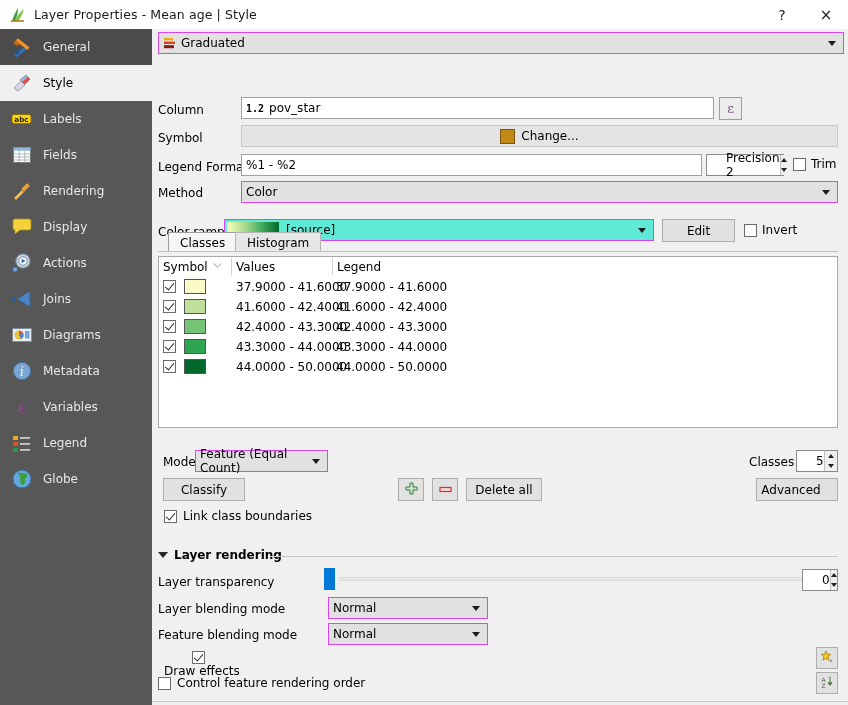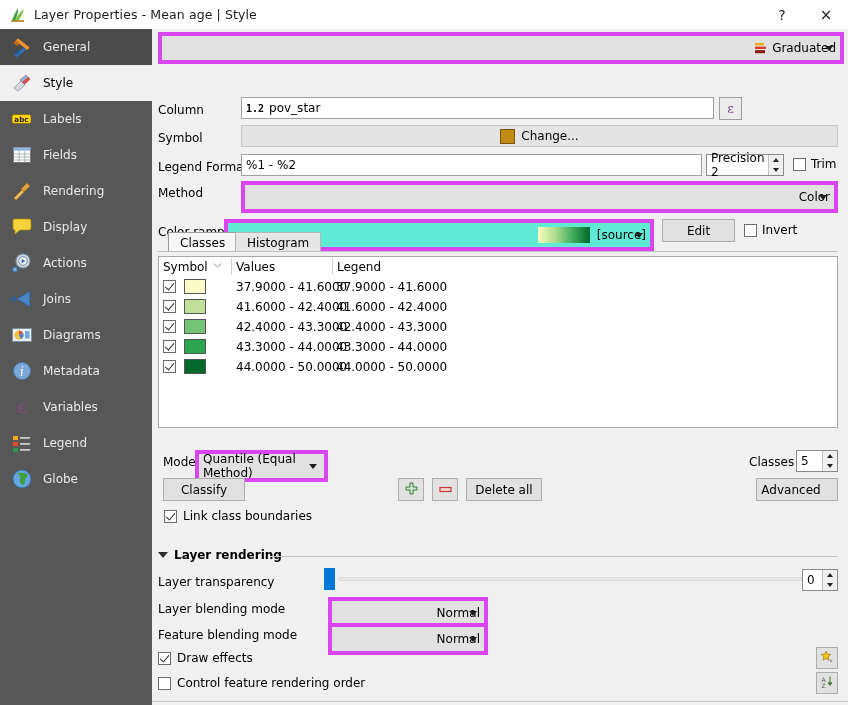--- a/index.html
+++ b/index.html
@@ -40,22 +40,22 @@
   .side-ico { width:24px; height:24px; margin-right:9px; flex:none; position:relative; }
 
   
   .main {
     position:absolute; left:152px; top:29px; width:696px; height:676px;
     background:#f0f0f0;
   }
 
   
   .combo {
-    background:#e1e1e1; border:4px solid #d946ef; height:32px;
-    display:flex; align-items:center; padding:0 4px; font-size:12px; position:relative;justify-content:flex-end;
+    background:#e1e1e1; border:1px solid #d946ef; height:22px;
+    display:flex; align-items:center; padding:0 4px; font-size:12px; position:relative;
   }
   .combo.white { background:#5eead4; }
   .combo .arrow {
     position:absolute; right:7px; top:50%; width:0;height:0;
     border-left:4px solid transparent; border-right:4px solid transparent;
     border-top:5px solid #1c1c1c; margin-top:-2px;
   }
   .txtin {
     background:#ffffff; border:1px solid #a0a0a0; height:22px;
     display:flex; align-items:center; padding:0 4px; font-size:12px;
@@ -73,21 +73,21 @@
 
   .cbx { width:13px; height:13px; border:1px solid #6b6b6b; background:#fff;
          display:inline-block; position:relative; flex:none; }
   .cbx.on:after {
     content:""; position:absolute; left:3px; top:0px; width:4px; height:8px;
     border-right:1.6px solid #2b2b2b; border-bottom:1.6px solid #2b2b2b;
     transform:rotate(40deg);
   }
 
   .spin { background:#fff; border:1px solid #8a8a8a; height:22px; display:flex; align-items:center; }
-  .spin .val { flex:1; padding-left:4px; font-size:12px; }
+  .spin .val { flex:1; padding-left:19px; font-size:12px; }
   .spin .btns { width:15px; height:100%; border-left:1px solid #c3c3c3;
                 background:#efefef; display:flex; flex-direction:column; }
   .spin .btns > div { flex:1; display:flex; align-items:center; justify-content:center; }
   .tri-up { width:0;height:0;border-left:3.5px solid transparent;border-right:3.5px solid transparent;border-bottom:4px solid #222; }
   .tri-dn { width:0;height:0;border-left:3.5px solid transparent;border-right:3.5px solid transparent;border-top:4px solid #222; }
 
   
   .tabstrip { position:absolute; left:10px; top:203px; width:676px; height:20px; }
   .tab { position:absolute; top:0; height:20px; padding:0 11px;
          display:flex; align-items:center; font-size:12px;
@@ -409,21 +409,21 @@
     <div class="trow" style="top: 100px; position: absolute; left: 0px; right: 0px;">
       <span class="cbx on rowcbx"></span>
       <span class="swatch" style="background:#00682a;"></span>
       <span class="cellv" style="left:77px;">44.0000 - 50.0000</span>
       <span class="cellv" style="left:177px;">44.0000 - 50.0000</span>
     </div>
   </div>
 
   <div class="lbl" style="position:absolute;left:11px;top:426px;">Mode</div>
   <div class="combo" style="position:absolute;left:43px;top:421px;width:133px;">
-    <span>Quantile (Equal Method)</span>
+    <span>Feature (Equal Count)</span>
     <span class="arrow"></span>
   </div>
   <div class="lbl" style="position:absolute;left:597px;top:426px;">Classes</div>
   <div class="spin" style="position:absolute;left:644px;top:421px;width:42px;">
     <span class="val">5</span>
     <span class="btns">
       <div>
           <i class="tri-up"></i>
         </div>
       <div>
@@ -490,21 +490,21 @@
     <span>Normal</span>
     <span class="arrow"></span>
   </div>
 
   <div class="lbl" style="position:absolute;left:6px;top:599px;">Feature blending mode</div>
   <div class="combo" style="position:absolute;left:176px;top:594px;width:160px;">
     <span>Normal</span>
     <span class="arrow"></span>
   </div>
 
-  <div style="position:absolute;left:6px;top:622px;display:flex;align-items:center;">
+  <div style="position:absolute;left:6px;top:622px;display:flex;align-items:center;flex-direction:column;">
     <span class="cbx on"></span>
     <span class="lbl" style="margin-left:6px;">Draw effects</span>
   </div>
   <div class="iconbtn" style="position:absolute;left:664px;top:618px;">
     <span>
       <svg width="14" height="14" viewBox="0 0 14 14">
         <path d="M6 1 L7.4 4.2 L10.8 4.5 L8.2 6.8 L9 10.2 L6 8.4 L3 10.2 L3.8 6.8 L1.2 4.5 L4.6 4.2 Z" fill="#f5c518" stroke="#9a7a00" stroke-width="0.7"></path>
         <path d="M11 9 L11.6 10.4 L13 10.8 L11.6 11.4 L11 12.8 L10.4 11.4 L9 10.8 L10.4 10.4 Z" fill="#8a8a8a"></path>
       </svg>
     </span>

